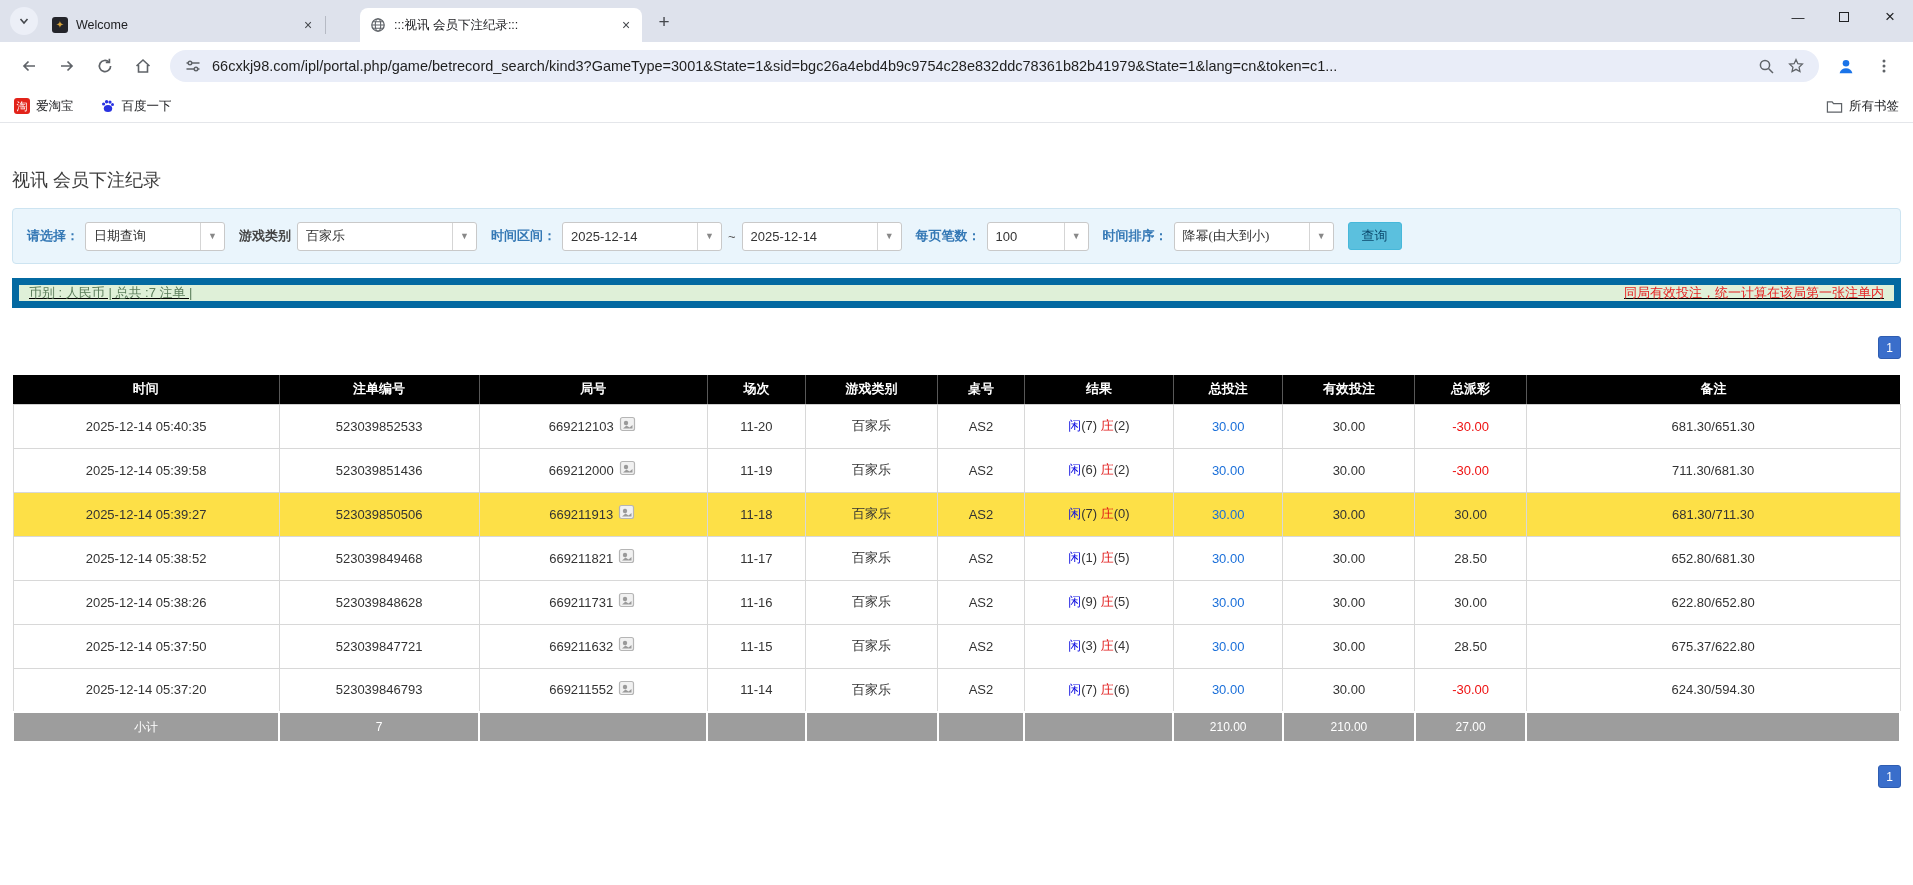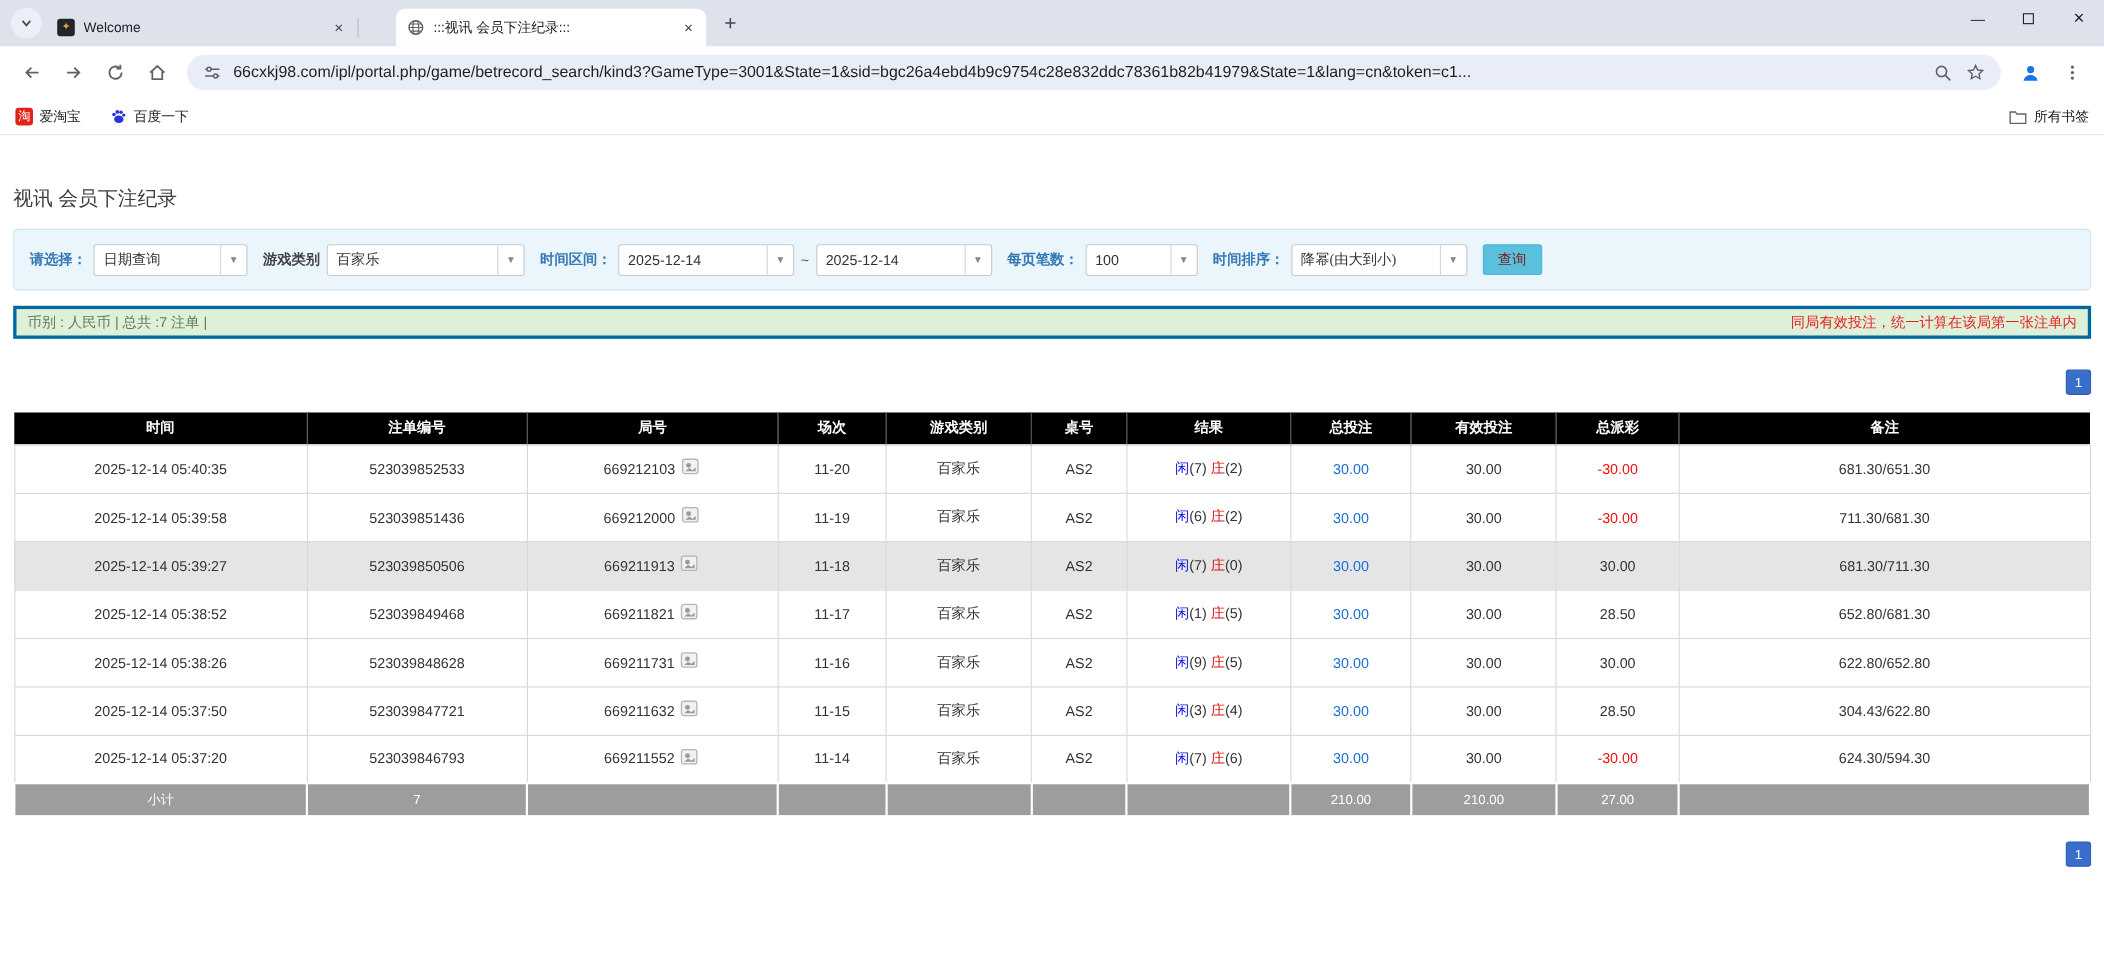--- a/index.html
+++ b/index.html
@@ -54,40 +54,40 @@
   .f-label { font-weight:bold; color:#3478b5; margin:0 6px 0 14px; white-space:nowrap; }
   .f-label.dark { color:#444; }
   .f-label:first-child { margin-left:0; }
   .select { height:29px; background:#fff; border:1px solid #c9c9c9; border-radius:3px;
     display:flex; align-items:center; color:#333; }
   .select .val { flex:1; padding:0 8px; white-space:nowrap; overflow:hidden; }
   .select .arrow { width:24px; height:100%; border-left:1px solid #d5d5d5; display:flex;
     align-items:center; justify-content:center; color:#888; font-size:9px; }
   .tilde { margin:0 6px; color:#555; }
   .btn-search { margin-left:14px; height:28px; padding:0 13px; background:#5bc0de; border:1px solid #46b8da;
-    border-radius:3px; color:#7f1d1d; font-size:13px; display:flex; align-items:center; }
-
-  .status-bar { margin-top:14px; height:30px; background:#dff0d8; border:3px solid #0369a1;
-    display:flex; align-items:center; justify-content:space-between; padding:0 10px; font-size:13px; }
+    border-radius:3px; color:#0c4a6e; font-size:13px; display:flex; align-items:center; }
+
+  .status-bar { margin-top:14px; height:30px; background:#dff0d8; border:7px solid #0369a1;
+    display:flex; align-items:center; justify-content:space-between; padding:0 10px; font-size:13px;text-decoration:underline; }
   .status-left { color:#5a7d5a; }
   .status-right { color:#e62222; }
 
   .pager { display:flex; justify-content:flex-end; }
   .pager.top { margin-top:28px; }
   .pager.bottom { margin-top:20px; }
   .page-btn { min-width:23px; height:23px; background:#3a6ecb; border:1px solid #2f5db1; border-radius:3px;
     color:#fff; font-size:12px; display:flex; align-items:center; justify-content:center; }
 
   table.records { width:100%; margin-top:16px; border-collapse:collapse; table-layout:fixed;
     font-size:13px; color:#333; }
   table.records thead th { background:#000; color:#fff; font-weight:bold; height:29px;
     border-right:1px solid #585858; border-bottom:1px solid #cfcfcf; }
   table.records thead th:last-child { border-right:none; }
   table.records tbody td { background:#fff; border:1px solid #d8d8d8; height:44px; text-align:center; }
-  table.records tr.hl td { background:#e5e5e5; }
+  table.records tr.hl td { background:#fde047; }
   .round-cell { display:inline-flex; align-items:center; gap:5px; }
   .res-p { color:#0b0be0; }
   .res-b { color:#e01414; }
   .val-blue { color:#1a6fd9; }
   .val-red { color:#ee1111; }
   table.records tr.sum td { background:#9d9d9d; color:#fff; border:2px solid #fff; height:30px;
     text-align:center; font-size:12px; }
   table.records tr.spacer td { background:#fff; border:none; height:3px; }
 </style>
 </head>
@@ -404,21 +404,21 @@
                   <path d="M4 12.5l3.5-3 3 2 3-2.5v3.5z" fill="#9a9a9a"></path>
                 </svg></span>
             </span></td>
           <td>11-15</td>
           <td>百家乐</td>
           <td>AS2</td>
           <td><span class="res-p">闲</span><span>(3)</span> <span class="res-b">庄</span><span>(4)</span></td>
           <td class="val-blue">30.00</td>
           <td>30.00</td>
           <td>28.50</td>
-          <td>304.43/622.80</td>
+          <td>675.37/622.80</td>
         </tr>
         <tr>
           <td>2025-12-14 05:37:20</td>
           <td>523039846793</td>
           <td><span class="round-cell">
               <span>669211552</span>
               <span><svg width="19" height="17" viewBox="0 0 19 17">
                   <rect x="1.5" y="1.5" width="14" height="13" rx="2" fill="#f1f1f1" stroke="#b5b5b5" stroke-width="1.2"></rect>
                   <circle cx="7" cy="7" r="2.2" fill="#9a9a9a"></circle>
                   <path d="M4 12.5l3.5-3 3 2 3-2.5v3.5z" fill="#9a9a9a"></path>

